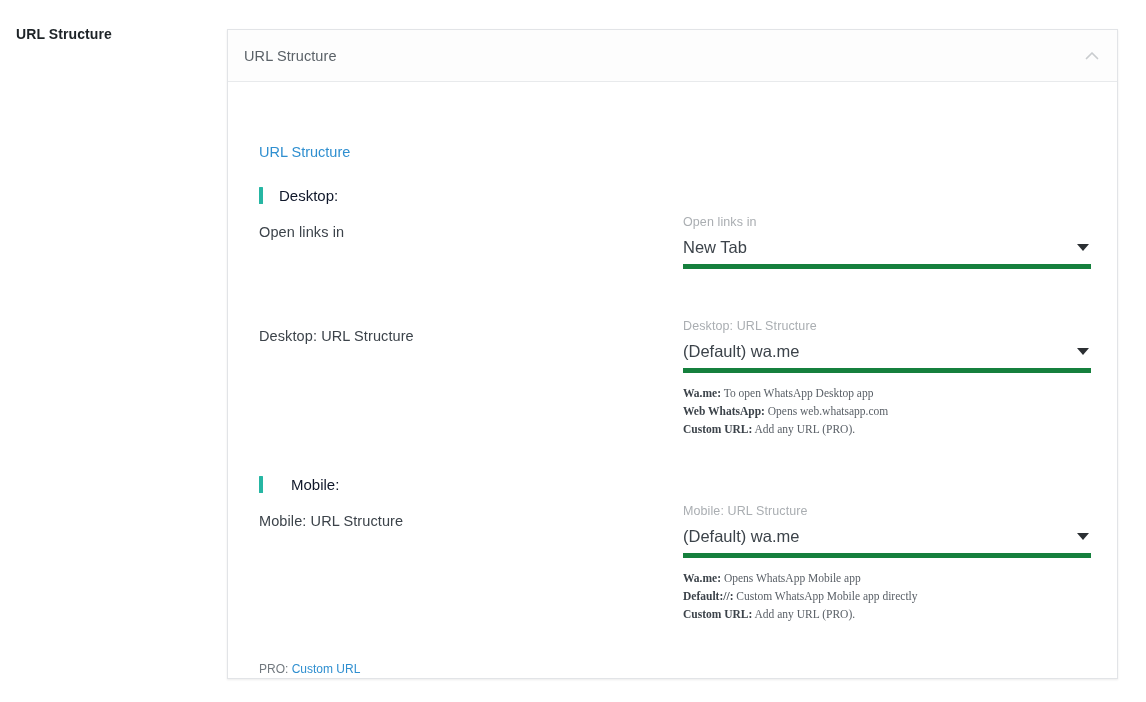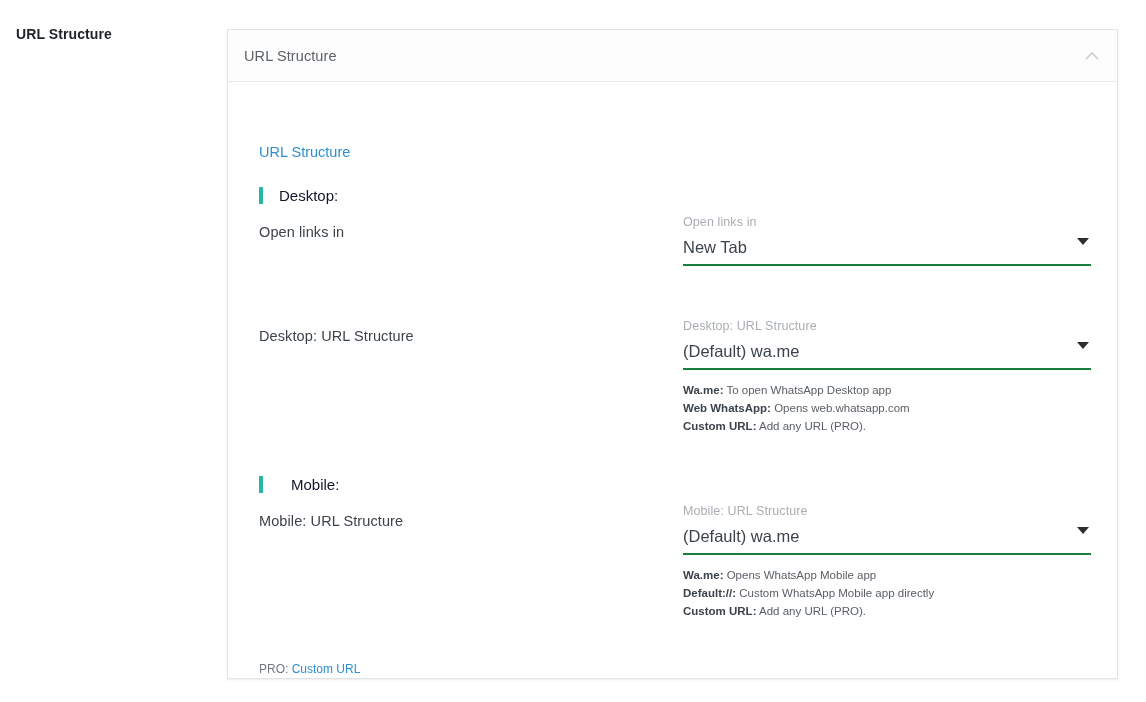--- a/index.html
+++ b/index.html
@@ -124,24 +124,25 @@
   }
   .field-label {
     font-size: 12.5px;
     color: #aaaeb2;
     letter-spacing: .1px;
     margin-bottom: 9px;
     display: block;
   }
   .field-control {
     position: relative;
-    border-bottom: 2px solid #15803d;
+    border-bottom: 5px solid #15803d;
     padding-bottom: 8px;
     cursor: pointer;
     display: flex;
+    align-items: flex-end;
     justify-content: space-between;
   }
   .field-value {
     font-size: 16.5px;
     color: #3c434a;
     line-height: 1.1;
   }
   .caret {
     width: 0;
     height: 0;
@@ -152,21 +153,21 @@
     margin-right: 2px;
   }
 
   .field-help {
     margin-top: 12px;
     font-size: 11.5px;
     line-height: 1.55;
     color: #5a6067;
   }
   .field-help b { font-weight: bold; color: #3c434a; }
-  .field-help div { white-space: nowrap; }
+  .field-help div { white-space: nowrap; font-family: Liberation Serif, serif; }
 
   .pro-line {
     position: absolute;
     left: 0;
     font-size: 12px;
     color: #72797f;
   }
   .pro-line a {
     color: #2f8fd0;
     text-decoration: none;

